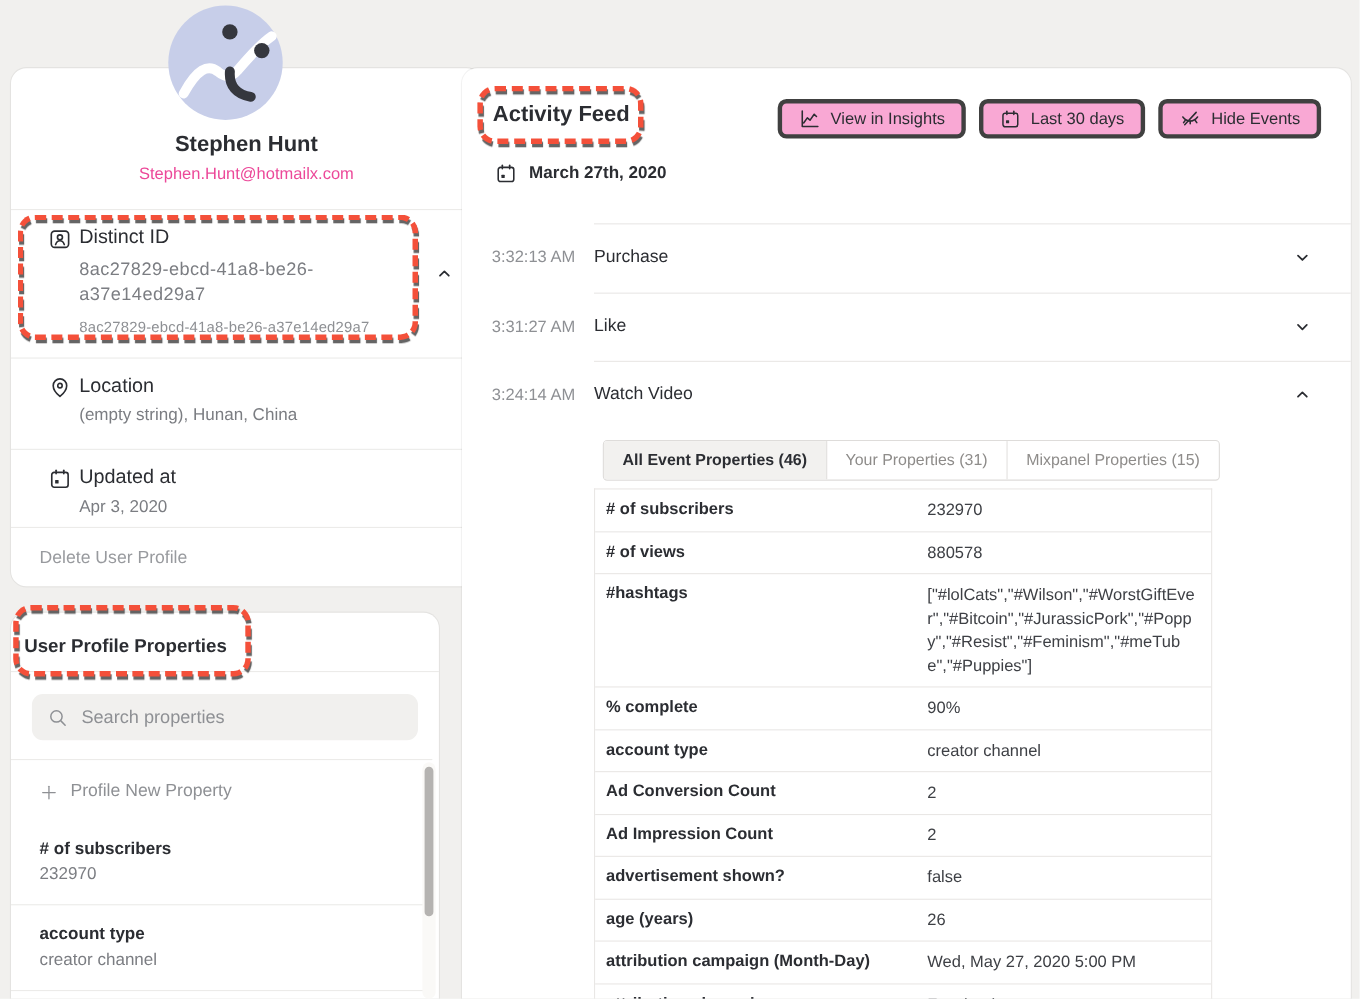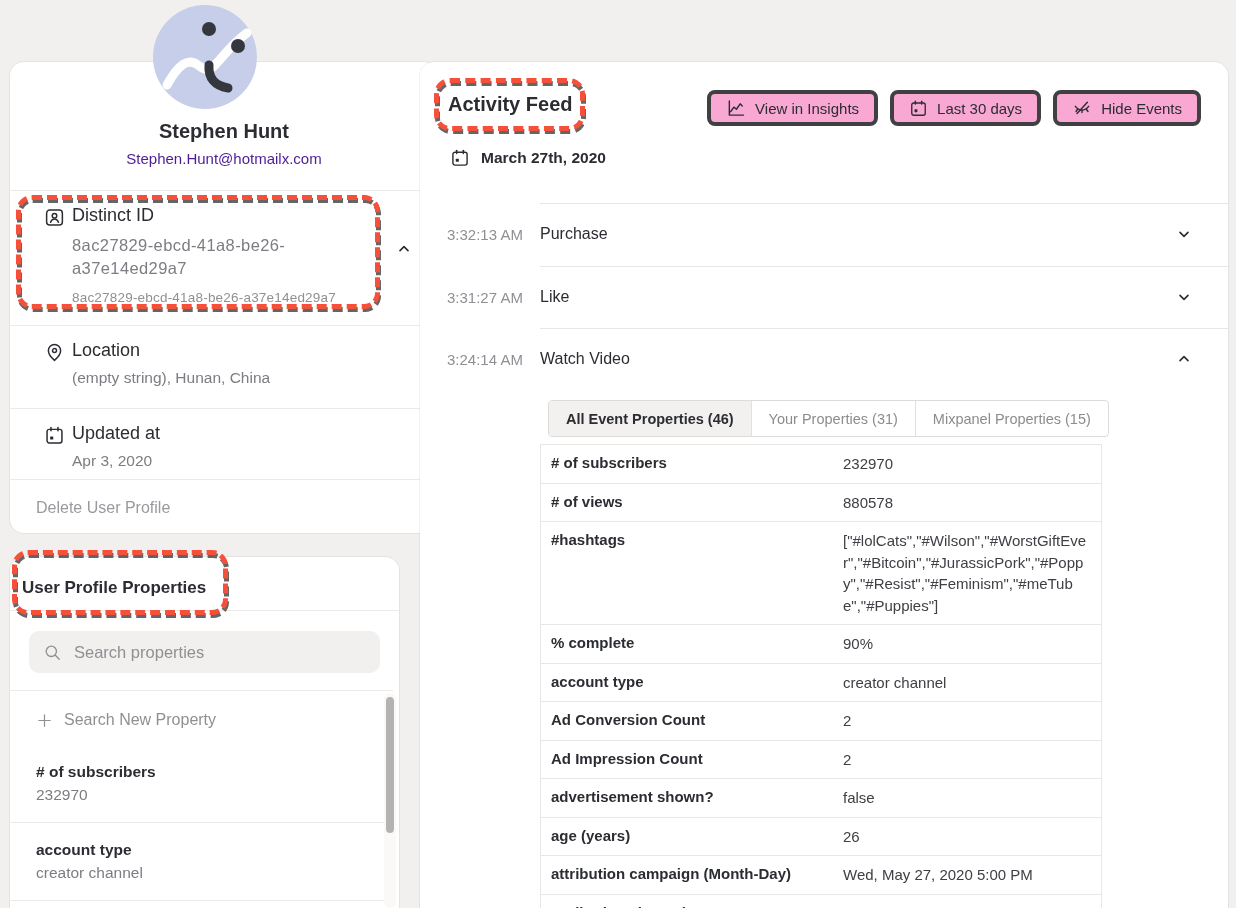--- a/index.html
+++ b/index.html
@@ -17,21 +17,21 @@
   }
   .card-profile   { left:10px; top:62px;  width:428px; height:471px; }
   .card-props     { left:10px; top:557px; width:389px; height:351px; border-bottom-left-radius:0; border-bottom-right-radius:0; }
   .card-feed      { left:420px; top:62px; width:808px; height:846px; border-bottom-left-radius:0; border-bottom-right-radius:0; }
 
   
   .avatar { position:absolute; left:151px; top:3px; width:108px; height:108px; z-index:3; }
 
   
   .profile-name { padding-top:58px; text-align:center; font-size:20px; font-weight:700; }
-  .profile-email { text-align:center; font-size:15px; color:#4c1d95; margin-top:7px; }
+  .profile-email { text-align:center; font-size:15px; color:#ec4899; margin-top:7px; }
 
   .sec { position:absolute; left:0; right:0; border-top:1px solid #ecebe9; }
   .sec-distinct { top:128px; height:135px; }
   .sec-location { top:263px; height:83px; }
   .sec-updated  { top:346px; height:71px; }
   .sec-icon { position:absolute; left:34px; top:16px; width:21px; height:21px; }
   .sec-body { padding:14px 0 0 62px; }
   .sec-label { font-size:18px; }
   .sec-value { font-size:15.5px; color:#7b7d82; margin-top:8px; }
   .id-value { width:232px; font-size:16.5px; line-height:23px; letter-spacing:0.4px; }
@@ -187,21 +187,21 @@
         <input type="text" placeholder="Search properties" style="">
       </div>
     </div>
 
     <div class="props-list">
       <div class="create-new">
         <svg width="17" height="17" viewBox="0 0 24 24">
           <line x1="12" y1="4" x2="12" y2="20" class="icon-gray"></line>
           <line x1="4" y1="12" x2="20" y2="12" class="icon-gray"></line>
         </svg>
-        <span>Search New Property</span>
+        <span>Profile New Property</span>
       </div>
       <div>
 
           <div class="prop-item">
             <div class="prop-name"># of subscribers</div>
             <div class="prop-value">232970</div>
           </div>
 
           <div class="prop-item">
             <div class="prop-name">account type</div>

